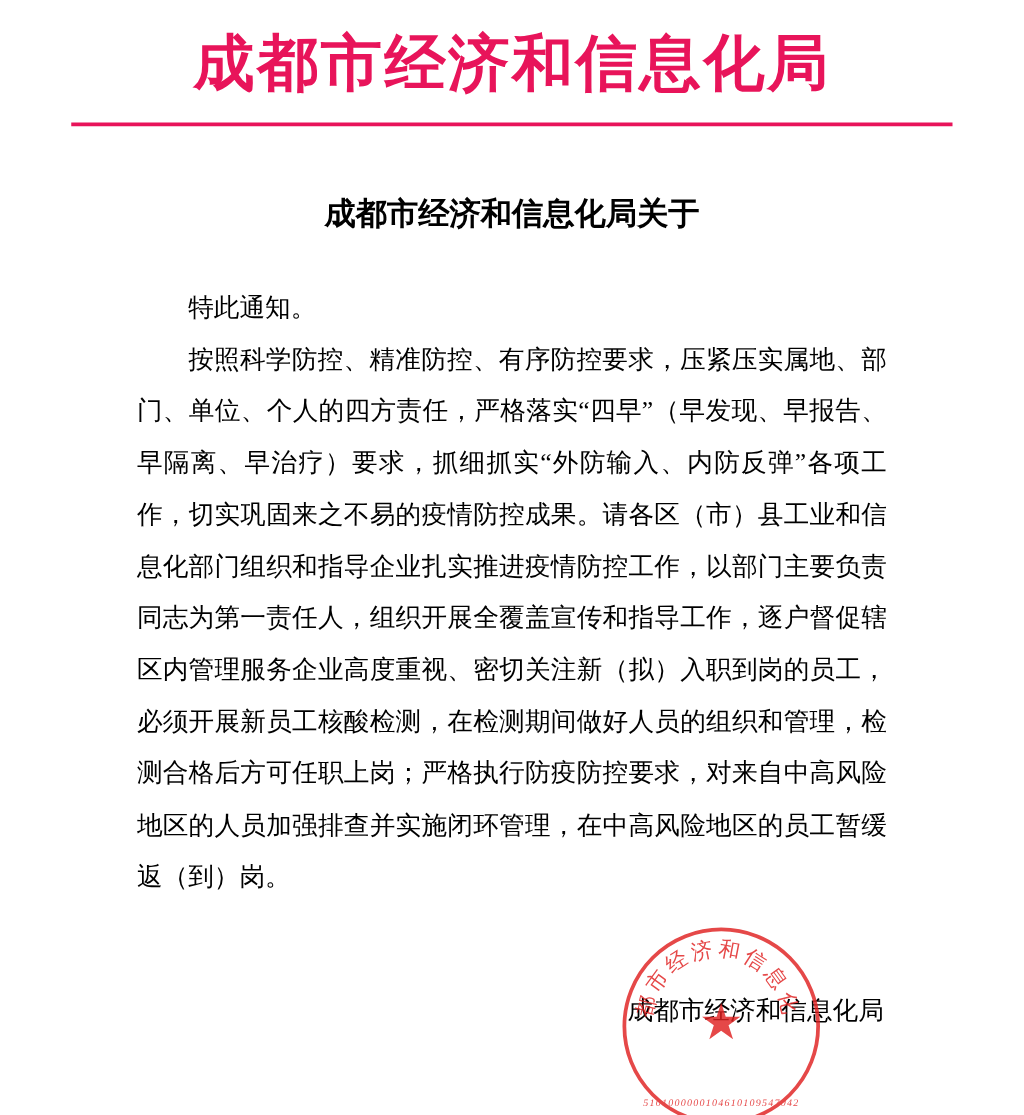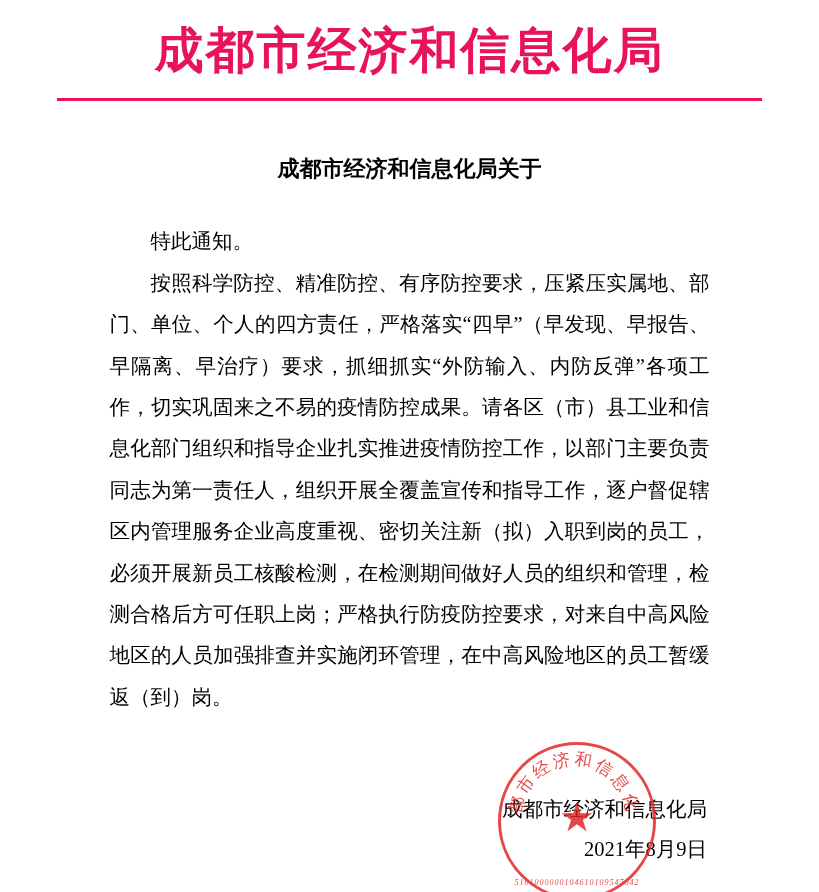--- a/index.html
+++ b/index.html
@@ -44,21 +44,21 @@
     background: #e8145a;
   }
 
   
   .doc-title {
     margin: 48px auto 0 auto;
     width: 640px;
     text-align: center;
     font-family: "DejaVu Serif", "Liberation Serif", serif;
     font-weight: bold;
-    font-size: 22px;
+    font-size: 25px;
     line-height: 1.75;
     color: #000;
   }
   .doc-title .line {
     display: block;
     white-space: nowrap;
   }
 
   
   .doc-body {
@@ -152,21 +152,20 @@
     <span class="line">成都市经济和信息化局关于</span>
   </div>
 
   <div class="doc-body">
     <p class="indent">特此通知。</p>
     <p class="indent">按照科学防控、精准防控、有序防控要求，压紧压实属地、部门、单位、个人的四方责任，严格落实“四早”（早发现、早报告、早隔离、早治疗）要求，抓细抓实“外防输入、内防反弹”各项工作，切实巩固来之不易的疫情防控成果。请各区（市）县工业和信息化部门组织和指导企业扎实推进疫情防控工作，以部门主要负责同志为第一责任人，组织开展全覆盖宣传和指导工作，逐户督促辖区内管理服务企业高度重视、密切关注新（拟）入职到岗的员工，必须开展新员工核酸检测，在检测期间做好人员的组织和管理，检测合格后方可任职上岗；严格执行防疫防控要求，对来自中高风险地区的人员加强排查并实施闭环管理，在中高风险地区的员工暂缓返（到）岗。</p>
   </div>
 
   <div class="signature">
     <span class="line">成都市经济和信息化局</span>
-    <span class="line">2021年8月9日</span>
   </div>
 
   <div class="seal">
     <div class="seal-inner">
       <svg viewBox="0 0 146 146" xmlns="http://www.w3.org/2000/svg">
         <defs>
           <path id="sealArc" d="M 20,73 A 53,53 0 0 1 126,73" fill="none"></path>
         </defs>
         <text font-size="17" font-family="DejaVu Serif, serif" fill="#e02020" letter-spacing="3">
           <textPath href="#sealArc" startOffset="50%" text-anchor="middle">成都市经济和信息化局</textPath>

